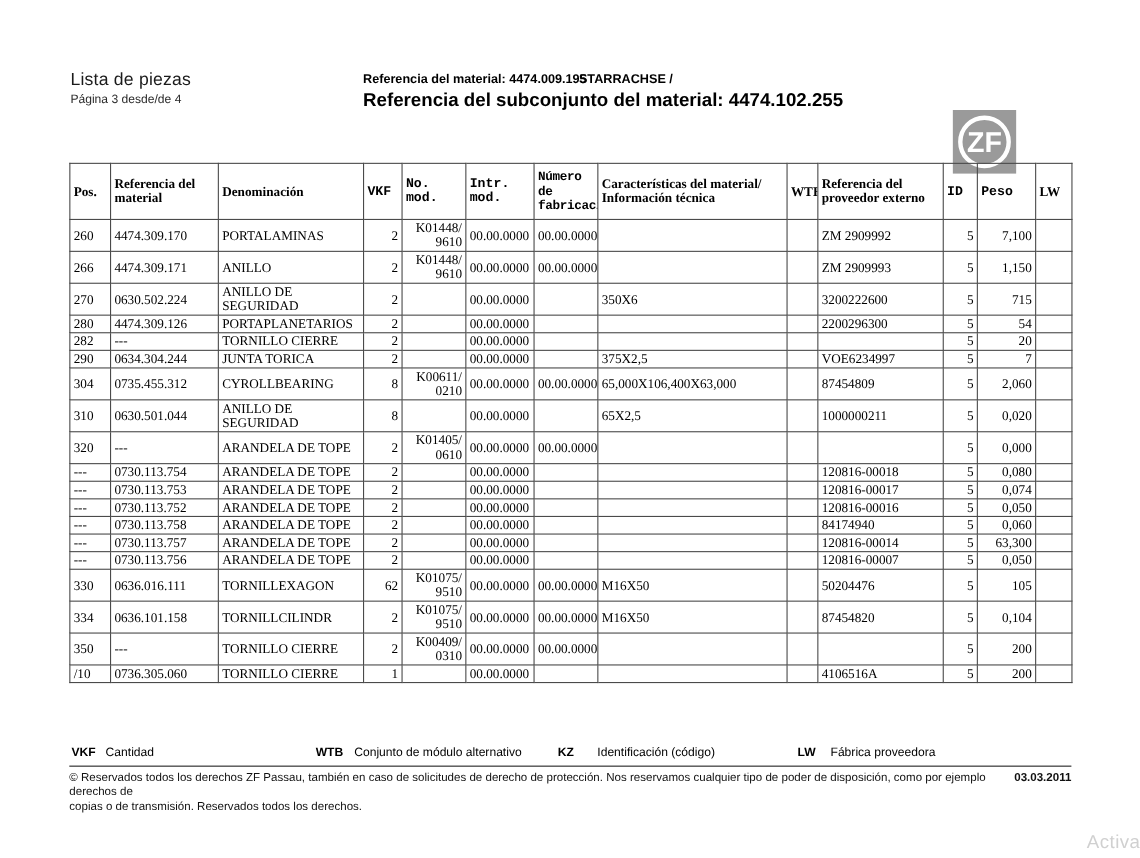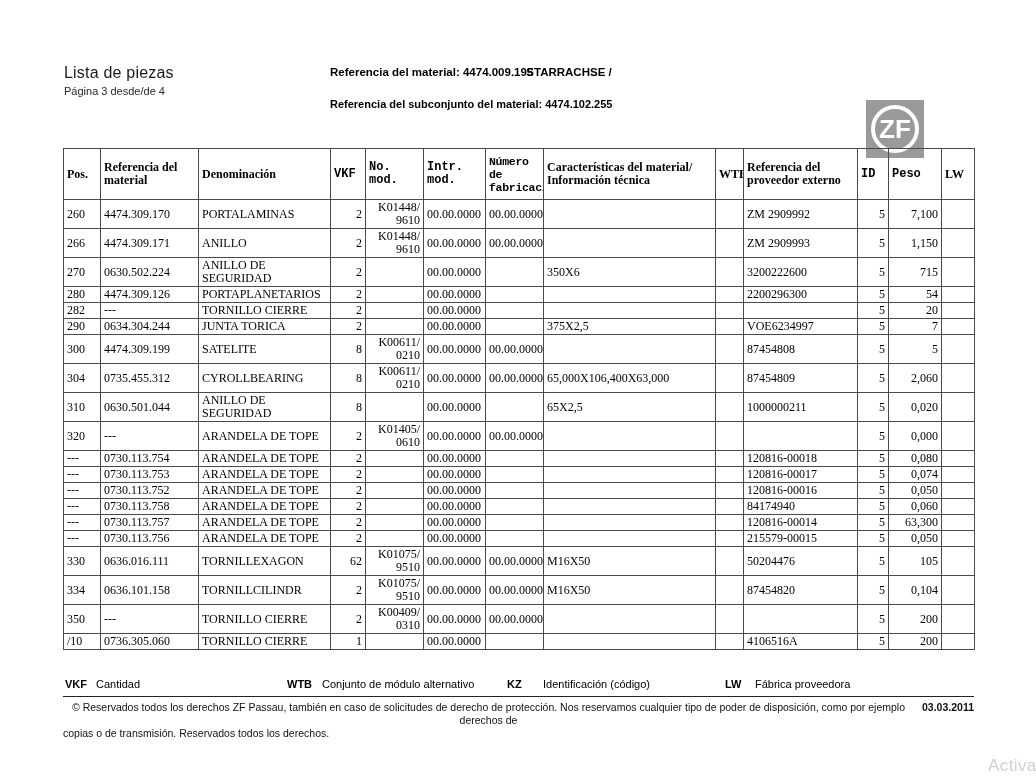--- a/index.html
+++ b/index.html
@@ -10,21 +10,21 @@
   .page{position:absolute;inset:0;}
 
   
   .title-block{position:absolute;left:64px;top:62px;}
   .doc-title{font-size:16px;line-height:22px;color:#1b1b1b;letter-spacing:.2px;}
   .doc-subtitle{font-size:11px;line-height:13px;color:#2a2a2a;margin-top:1px;}
 
   .ref-block{position:absolute;left:330px;top:65px;font-weight:bold;}
   .ref-line{font-size:11.5px;line-height:15px;white-space:nowrap;}
   .ref-line .overlap{margin-left:-7px;}
-  .ref-big{font-size:11px;line-height:17px;margin-top:16px;white-space:nowrap;text-align:right;}
+  .ref-big{font-size:17px;line-height:17px;margin-top:2px;white-space:nowrap;text-align:right;}
 
   .logo{position:absolute;left:866px;top:64px;width:70px;height:58px;margin-top:36px;}
 
   
   table.parts{
     position:absolute;left:63px;top:148px;width:911px;
     border-collapse:collapse;table-layout:fixed;
     font-family:"Liberation Serif",serif;font-size:12px;color:#000;
   }
   table.parts th,table.parts td{
@@ -44,21 +44,21 @@
   
   .legend{position:absolute;left:63px;top:678px;width:911px;height:15px;font-size:11px;}
   .legend span{position:absolute;top:0;white-space:nowrap;}
   .legend .k{font-weight:bold;}
   .k-vkf{left:2px;}   .v-vkf{left:33px;}
   .k-wtb{left:224px;} .v-wtb{left:259px;}
   .k-kz{left:444px;text-align:center;}  .v-kz{left:480px;}
   .k-lw{left:662px;}  .v-lw{left:692px;}
   .rule{position:absolute;left:63px;top:696px;width:911px;border-top:1.5px solid #222;}
   .copyright{position:absolute;left:63px;top:701px;width:911px;font-size:10.5px;line-height:13px;color:#111;}
-  .cr-l1{display:flex;text-align:center;}
+  .cr-l1{display:flex;}
   .cr-l1 .txt{flex:1;}
   .cr-l1 .date{font-weight:bold;white-space:nowrap;margin-left:8px;}
 
   .watermark{
     position:absolute;left:988px;top:756px;font-size:17px;color:#d0d0d0;
     letter-spacing:.4px;white-space:nowrap;
   }
 </style>
 </head>
 <body>
@@ -207,36 +207,20 @@
           <td class="t-l">00.00.0000</td>
           <td class="t-l"></td>
           <td class="t-l">375X2,5</td>
           <td class="t-l"></td>
           <td class="t-l">VOE6234997</td>
           <td class="t-r">5</td>
           <td class="t-r">7</td>
           <td class="t-l"></td>
         </tr>
         <tr>
-          <td class="t-l">300</td>
-          <td class="t-l">4474.309.199</td>
-          <td class="t-l pre">SATELITE</td>
-          <td class="t-r">8</td>
-          <td class="t-r pre">K00611/
-0210</td>
-          <td class="t-l">00.00.0000</td>
-          <td class="t-l">00.00.0000</td>
-          <td class="t-l"></td>
-          <td class="t-l"></td>
-          <td class="t-l">87454808</td>
-          <td class="t-r">5</td>
-          <td class="t-r">5</td>
-          <td class="t-l"></td>
-        </tr>
-        <tr>
           <td class="t-l">304</td>
           <td class="t-l">0735.455.312</td>
           <td class="t-l pre">CYROLLBEARING</td>
           <td class="t-r">8</td>
           <td class="t-r pre">K00611/
 0210</td>
           <td class="t-l">00.00.0000</td>
           <td class="t-l">00.00.0000</td>
           <td class="t-l">65,000X106,400X63,000</td>
           <td class="t-l"></td>
@@ -355,21 +339,21 @@
         <tr>
           <td class="t-l">---</td>
           <td class="t-l">0730.113.756</td>
           <td class="t-l pre">ARANDELA DE TOPE</td>
           <td class="t-r">2</td>
           <td class="t-r pre"></td>
           <td class="t-l">00.00.0000</td>
           <td class="t-l"></td>
           <td class="t-l"></td>
           <td class="t-l"></td>
-          <td class="t-l">215579-00015</td>
+          <td class="t-l">120816-00007</td>
           <td class="t-r">5</td>
           <td class="t-r">0,050</td>
           <td class="t-l"></td>
         </tr>
         <tr>
           <td class="t-l">330</td>
           <td class="t-l">0636.016.111</td>
           <td class="t-l pre">TORNILLEXAGON</td>
           <td class="t-r">62</td>
           <td class="t-r pre">K01075/

